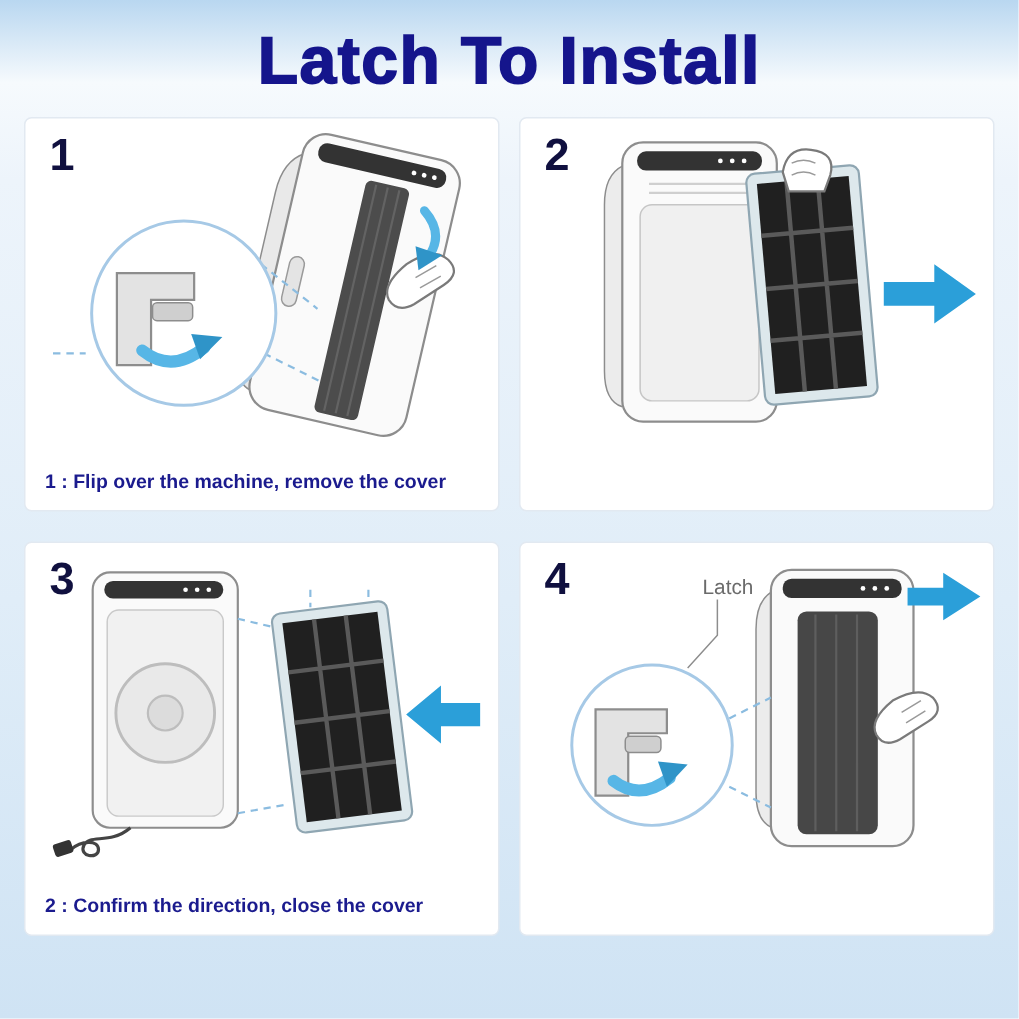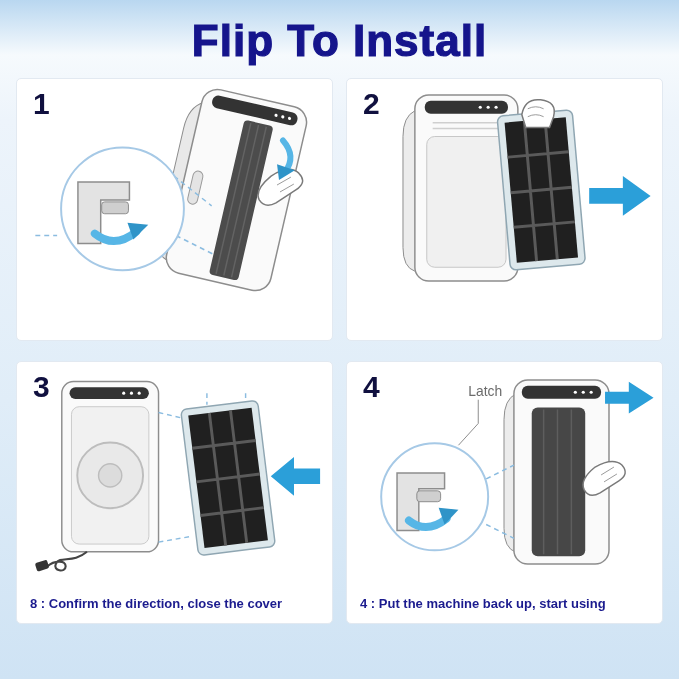--- a/index.html
+++ b/index.html
@@ -27,21 +27,21 @@
   .caption{
     margin:auto 0 12px 13px;color:#1b1b8e;font-size:13px;font-weight:bold;white-space:nowrap;
   }
   .svg-label{font-family:"Liberation Sans",sans-serif;font-size:14px;fill:#6b6b6b;}
 </style>
 </head>
 <body>
 
 <div class="page">
 
-  <h1 class="title">Flip To Install</h1>
+  <h1 class="title">Latch To Install</h1>
 
   <div class="grid">
 
     <section class="panel">
       <div class="step-num">1</div>
       <svg class="illus" viewBox="0 0 305 210">
 
         <g transform="rotate(13 210 110)">
           <path d="M162 26 q-14 8 -14 30 v110 q0 20 14 24" fill="#e9e9e9" stroke="#8d8d8d" stroke-width="1"></path>
           <rect x="160" y="10" width="108" height="190" rx="16" fill="#fafafa" stroke="#8d8d8d" stroke-width="1.5"></rect>
@@ -70,20 +70,21 @@
         <g>
           <circle cx="100" cy="125" r="62" fill="#ffffff" stroke="#a6c9e6" stroke-width="2"></circle>
           <path d="M55 98 h52 v18 h-29 v44 h-23 z" fill="#e3e3e3" stroke="#8d8d8d" stroke-width="1.5"></path>
           <rect x="79" y="118" width="27" height="12" rx="3" fill="#cfcfcf" stroke="#8d8d8d" stroke-width="1"></rect>
           <g>
             <path d="M72 150 q20 16 42 -2" fill="none" stroke="#57b6e6" stroke-width="8" stroke-linecap="round"></path>
             <polygon points="126,141 111,156 105,139" fill="#2f94c8"></polygon>
           </g>
         </g>
       </svg>
+      <p class="caption">1 : Flip over the machine, remove the cover</p>
     </section>
 
     <section class="panel">
       <div class="step-num">2</div>
       <svg class="illus" viewBox="0 0 305 210">
         <g>
           <path d="M62 26 q-12 6 -12 26 v112 q0 20 12 24" fill="#ececec" stroke="#8d8d8d" stroke-width="1"></path>
           <rect x="62" y="10" width="104" height="188" rx="14" fill="#fafafa" stroke="#8d8d8d" stroke-width="1.5"></rect>
           <rect x="72" y="16" width="84" height="13" rx="6" fill="#333333"></rect>
           <circle cx="128" cy="22.5" r="1.6" fill="#ffffff"></circle>
@@ -123,21 +124,21 @@
           <rect x="168" y="38" width="80" height="152" rx="6" fill="#dde8ec" stroke="#8fa6b2" stroke-width="1.5"></rect>
           <rect x="175" y="45" width="66" height="138" fill="#202020"></rect>
           <path d="M197 45 v138 M219 45 v138 M175 79 h66 M175 114 h66 M175 149 h66" stroke="#5a5a5a" stroke-width="3"></path>
         </g>
         <polygon points="252,112 276,92 276,104 303,104 303,120 276,120 276,132" fill="#2b9fd9"></polygon>
         <g>
           <path d="M62 190 C 48 202, 34 194, 30 202 C 26 210, 40 212, 40 205 C 40 198, 28 199, 21 205" fill="none" stroke="#444444" stroke-width="2.2"></path>
           <rect x="9" y="200" width="13" height="9" rx="2" fill="#333333" transform="rotate(-18 15 204)"></rect>
         </g>
       </svg>
-      <p class="caption">8 : Confirm the direction, close the cover</p>
+      <p class="caption">2 : Confirm the direction, close the cover</p>
     </section>
 
     <section class="panel">
       <div class="step-num">4</div>
       <svg class="illus" viewBox="0 0 305 210">
         <g>
           <path d="M164 26 q-12 6 -12 26 v110 q0 20 12 24" fill="#ececec" stroke="#8d8d8d" stroke-width="1"></path>
           <rect x="162" y="12" width="96" height="186" rx="14" fill="#fafafa" stroke="#8d8d8d" stroke-width="1.5"></rect>
           <rect x="170" y="18" width="80" height="13" rx="6" fill="#333333"></rect>
           <circle cx="224" cy="24.5" r="1.6" fill="#ffffff"></circle>
@@ -157,17 +158,16 @@
         <g>
           <circle cx="82" cy="130" r="54" fill="#ffffff" stroke="#a6c9e6" stroke-width="2"></circle>
           <path d="M44 106 h48 v16 h-26 v42 h-22 z" fill="#e3e3e3" stroke="#8d8d8d" stroke-width="1.5"></path>
           <rect x="64" y="124" width="24" height="11" rx="3" fill="#cfcfcf" stroke="#8d8d8d" stroke-width="1"></rect>
           <g>
             <path d="M56 154 q18 14 38 -2" fill="none" stroke="#57b6e6" stroke-width="8" stroke-linecap="round"></path>
             <polygon points="106,143 92,158 86,141" fill="#2f94c8"></polygon>
           </g>
         </g>
       </svg>
-      <p class="caption">4 : Put the machine back up, start using</p>
     </section>
 
   </div>
 </div>
 
 </body></html>

